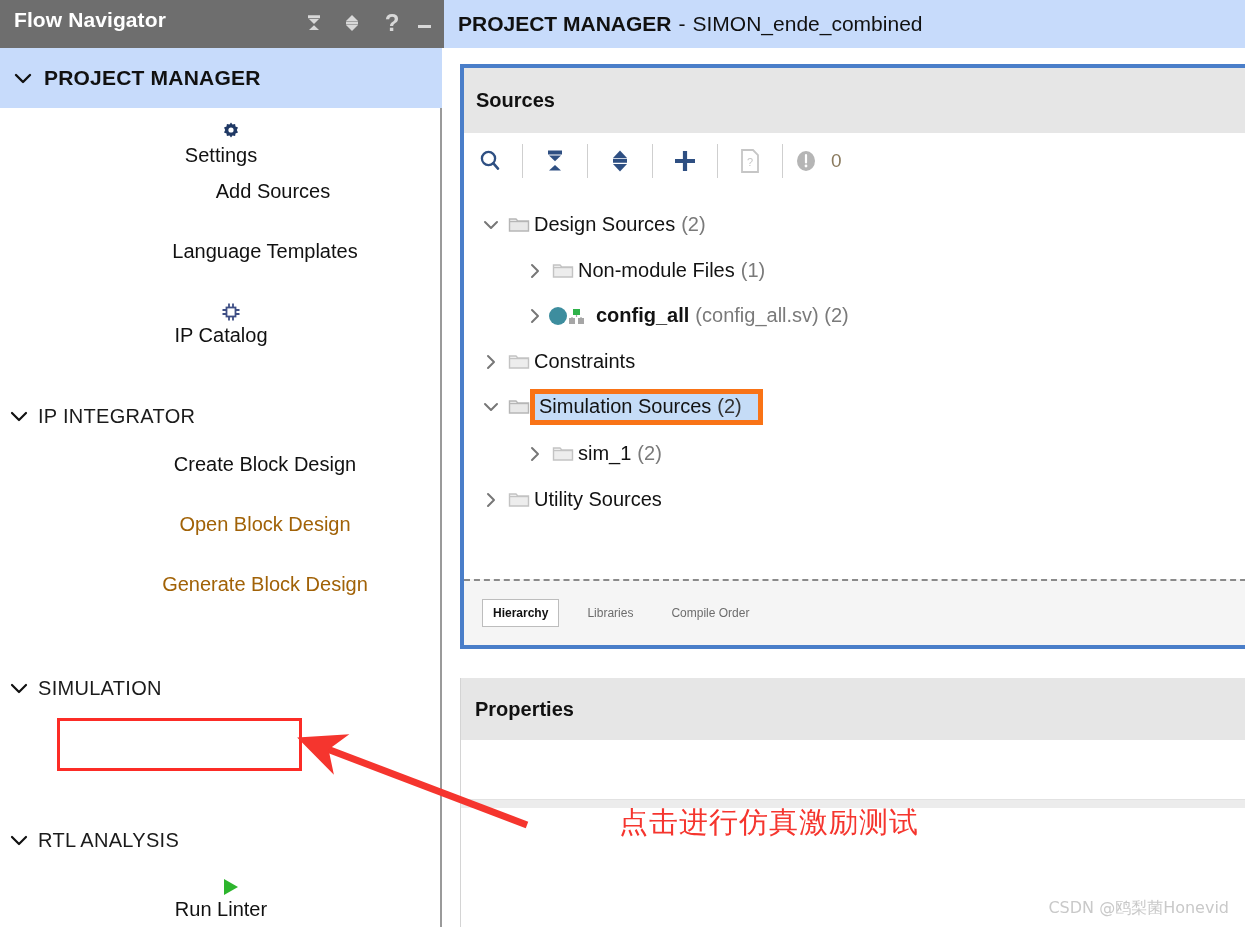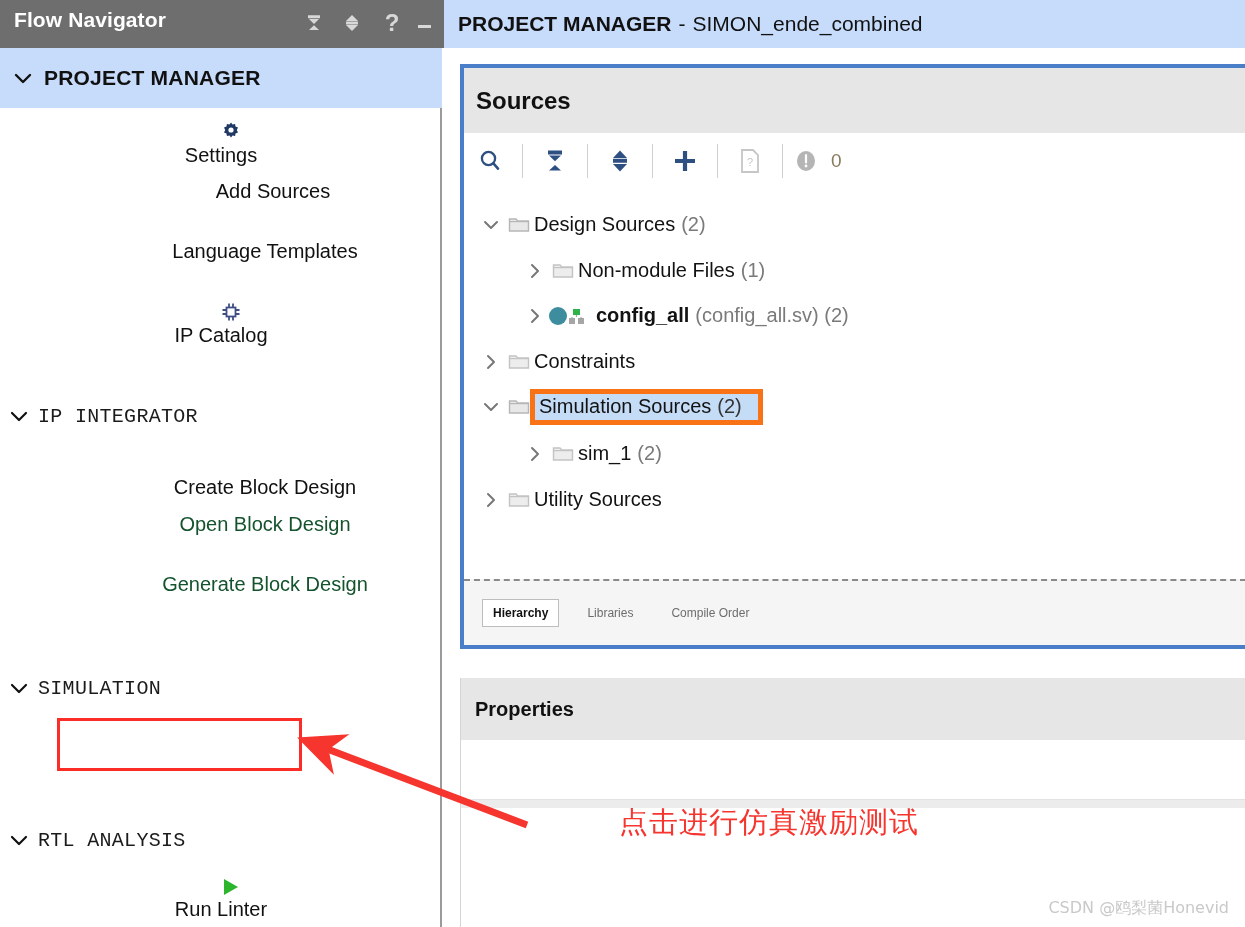--- a/index.html
+++ b/index.html
@@ -40,33 +40,33 @@
     display: flex; align-items: center;
   }
   #pm-band .chev { margin-left: 8px; width: 30px; display:flex; align-items:center; justify-content:center; }
   #pm-band .lbl {
     font-size: 21px; font-weight: bold; color: #111; margin-left: 6px;
     letter-spacing: .2px;
   }
 
   .section-head {
     position: absolute; left: 0; width: 524px; height: 32px;
-    display: flex; align-items: center; font-family: Liberation Mono, monospace;
+    display: flex; align-items: center;
   }
   .section-head .chev { width: 38px; display:flex; align-items:center; justify-content:center; }
   .section-head .lbl { font-size: 20px; color: #1b1b1b; letter-spacing:.3px; }
 
   .nav-item {
     position: absolute; left: 0; width: 442px; height: 34px;
     display: flex; align-items: center; flex-direction: column;
   }
   .nav-item .ico { width: 42px; margin-left: 38px; display:flex; align-items:center; justify-content:flex-start; }
   .nav-item .lbl { font-size: 20px; color: #111; }
   .nav-item.noicon .lbl { margin-left: 88px; }
-  .nav-item.disabled .lbl { color: #14532d; }
+  .nav-item.disabled .lbl { color: #a16207; }
 
   
   #red-box {
     position: absolute; left: 57px; top: 718px; width: 245px; height: 53px;
     border: 3px solid #fc2c26; background: transparent;
   }
 
   
   #right { position: absolute; left: 444px; top: 0; width: 801px; height: 927px; background:#fff; }
 
@@ -80,21 +80,21 @@
   
   #sources-panel {
     position: absolute; left: 16px; top: 64px; width: 800px; height: 585px;
     border: 4px solid #4a7ec9; background: #ffffff;
   }
   #sources-title {
     position: absolute; left: 0; top: 0; right: 0; height: 65px;
     background: #e6e6e6;
     display: flex; align-items: center;
   }
-  #sources-title .lbl { font-size: 24px; font-weight: bold; color: #111; margin-left: 12px; }
+  #sources-title .lbl { font-size: 20px; font-weight: bold; color: #111; margin-left: 12px; }
 
   #sources-toolbar {
     position: absolute; left: 0; top: 65px; right: 0; height: 55px;
     background: #ffffff; display: flex; align-items: center;
   }
   .tbtn {
     width: 52px; height: 46px; display:flex; align-items:center; justify-content:center;
     color: #2e4f82; cursor: pointer;
   }
   .tsep { width: 1px; height: 34px; background: #cfcfcf; margin: 0 6px; }
@@ -224,21 +224,21 @@
 
     <div class="section-head" style="top:400px;">
       <span class="chev">
         <svg width="18" height="12" viewBox="0 0 18 12">
             <path d="M2 3 L9 10 L16 3" fill="none" stroke="#111" stroke-width="2.2" stroke-linecap="round" stroke-linejoin="round"></path>
           </svg>
       </span>
       <span class="lbl">IP INTEGRATOR</span>
     </div>
 
-    <div class="nav-item noicon" style="top:476px;">
+    <div class="nav-item noicon" style="top:453px;">
       <span class="lbl">Create Block Design</span>
     </div>
     <div class="nav-item noicon disabled" style="top:513px;">
       <span class="lbl">Open Block Design</span>
     </div>
     <div class="nav-item noicon disabled" style="top:573px;">
       <span class="lbl">Generate Block Design</span>
     </div>
 
     <div class="section-head" style="top:672px;">

